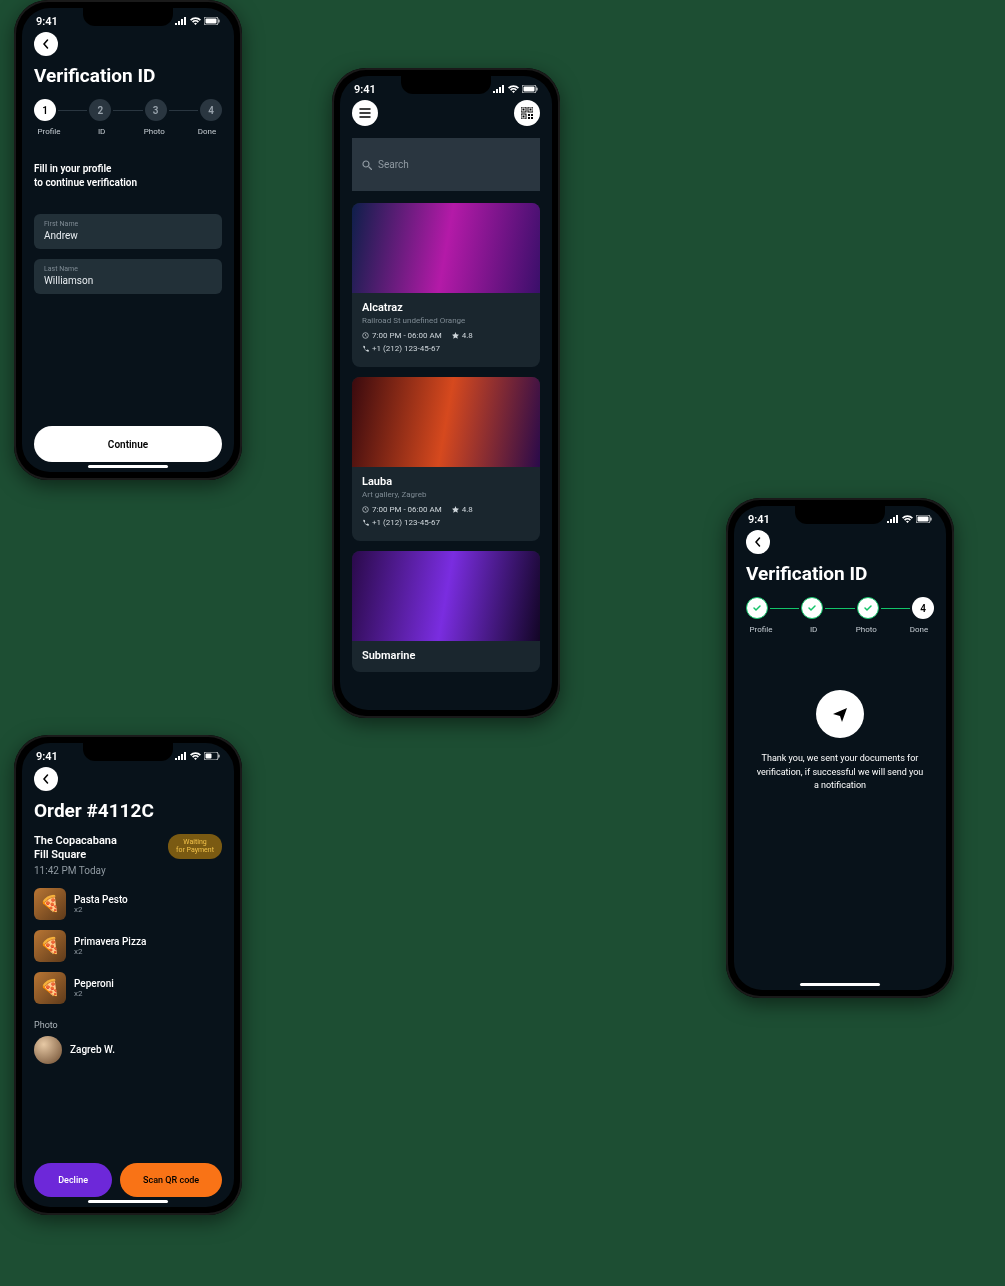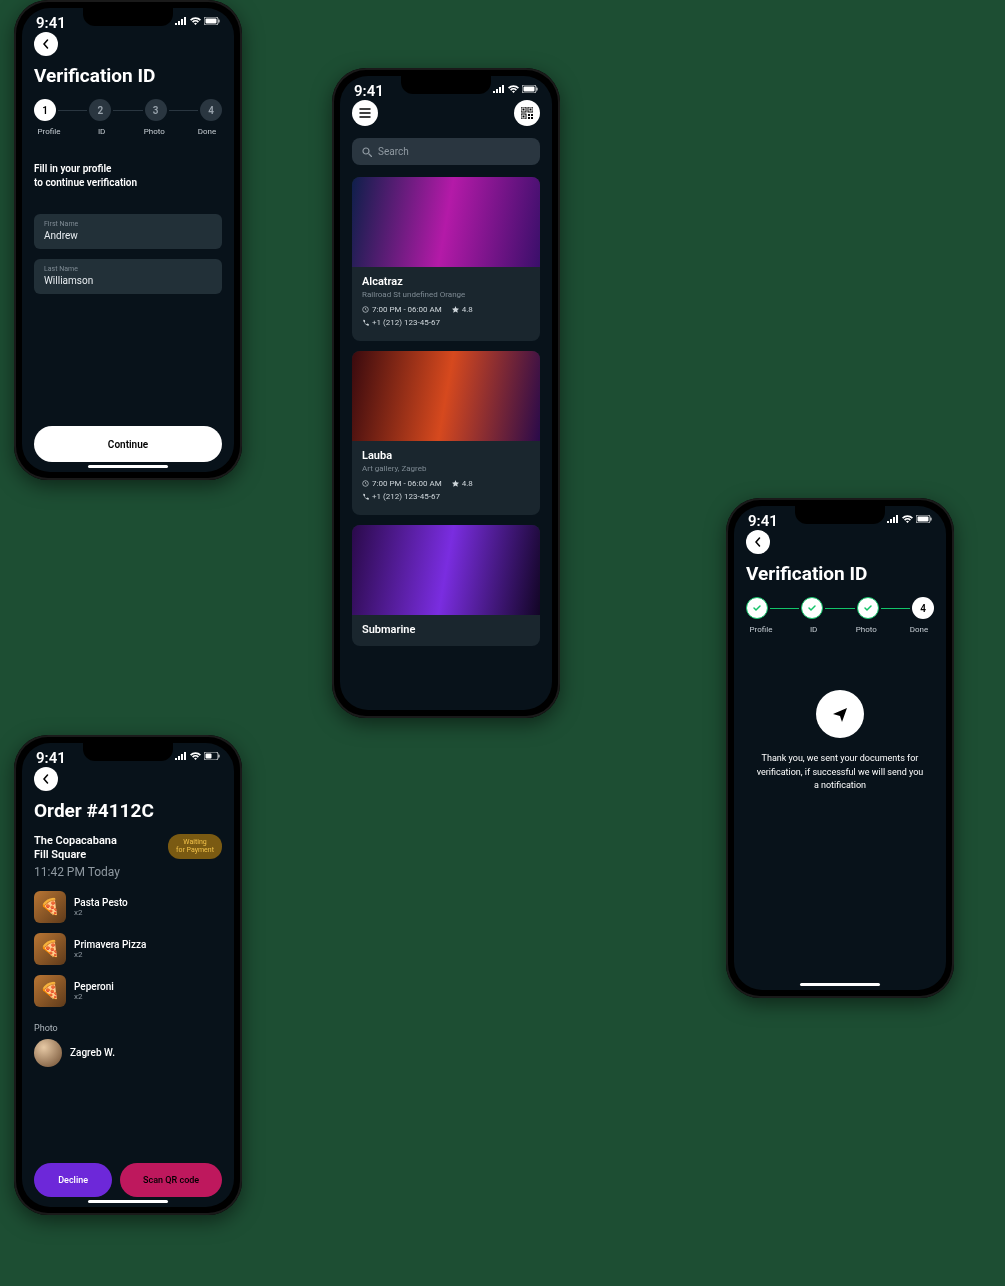--- a/index.html
+++ b/index.html
@@ -38,22 +38,23 @@
     top: 0; left: 50%;
     transform: translateX(-50%);
     width: 90px; height: 18px;
     background: #000;
     border-radius: 0 0 12px 12px;
     z-index: 10;
   }
   .status-bar {
     display: flex;
     justify-content: space-between;
+    align-items: center;
     padding: 6px 14px 2px;
-    font-size: 15px;
+    font-size: 11px;
     font-weight: 600;
     height: 22px;
   }
   .status-icons { display: flex; gap: 3px; align-items: center; }
   .status-icons svg { display: block; }
   .content { padding: 2px 12px 10px; flex: 1; display: flex; flex-direction: column; overflow: hidden; }
   .back-btn {
     width: 24px; height: 24px;
     background: #fff;
     border-radius: 50%;
@@ -95,50 +96,50 @@
     position:absolute; bottom:4px; left:50%; transform:translateX(-50%);
     width: 80px; height: 3px; background:#fff; border-radius:2px;
   }
   
   .row-between { display:flex; justify-content:space-between; align-items:center; }
   .circle-btn {
     width:26px; height:26px; background:#fff; border-radius:50%;
     display:flex; align-items:center; justify-content:center;
   }
   .search-box {
-    background:#2a3640; border-radius:8px; display:flex; align-items:center;
-    gap:6px; padding:8px 10px; margin:12px 0;
+    background:#2a3640; border-radius:0; display:flex; align-items:center;
+    gap:6px; padding:21px 10px; margin:12px 0;
   }
   .search-box span { font-size:10px; color:#8f99a1; }
   .venue-card { background:#1a262e; border-radius:8px; overflow:hidden; margin-bottom:10px; }
   .venue-img { height:90px; display:flex; align-items:center; justify-content:center; }
   .venue-body { padding:8px 10px 10px; }
   .venue-name { font-size:11px; font-weight:600; }
   .venue-addr { font-size:8px; color:#7e8a93; margin:2px 0 6px; }
   .venue-meta { display:flex; gap:10px; align-items:center; font-size:8px; color:#cfd6db; margin-bottom:4px; }
   .venue-meta .sep { display:flex; align-items:center; gap:3px; }
   .big-circle {
     width:48px;height:48px;background:#fff;border-radius:50%;
     display:flex;align-items:center;justify-content:center;margin:40px auto 14px;
   }
   .done-text{ text-align:center; font-size:9px; line-height:1.5; padding:0 8px; }
   
   .order-sub { display:flex; justify-content:space-between; align-items:flex-start; margin-bottom:12px; }
   .order-loc{ font-size:11px; font-weight:600; line-height:1.3; }
-  .order-time{ font-size:12px; color:#8f99a1; margin-top:2px;text-align:center; }
+  .order-time{ font-size:10px; color:#8f99a1; margin-top:2px; }
   .badge{ background:#7a5a12; color:#f2c24a; font-size:7px; text-align:center; padding:4px 8px; border-radius:12px; line-height:1.2;}
   .order-item{ display:flex; align-items:center; gap:8px; margin-bottom:10px; }
   .order-thumb{ width:32px;height:32px;border-radius:6px;background:linear-gradient(135deg,#b97634,#5e3a1a); display:flex;align-items:center;justify-content:center;font-size:16px;}
   .order-item-name{ font-size:10px; font-weight:500; }
   .order-item-qty{ font-size:8px; color:#8f99a1; }
   .section-label{ font-size:9px; color:#aeb6bc; margin:6px 0; }
   .avatar{ width:28px;height:28px;border-radius:50%;background:radial-gradient(circle at 35% 30%, #e7c9a5, #6b4a2e);}
   .btn-row{ display:flex; gap:8px; margin-top:auto; }
   .sec-btn{ flex:1; background:#6d28d9; color:#fff; border-radius:24px; height:34px; display:flex;align-items:center;justify-content:center; font-size:9px; font-weight:500;}
-  .pri-btn{ flex:1.3; background:#be185d; color:#000; border-radius:24px; height:34px; display:flex;align-items:center;justify-content:center; font-size:9px; font-weight:500;}
+  .pri-btn{ flex:1.3; background:#f97316; color:#000; border-radius:24px; height:34px; display:flex;align-items:center;justify-content:center; font-size:9px; font-weight:500;}
 </style>
 </head>
 <body>
 
 <div class="phone" style="left:14px; top:0;">
   <div class="screen">
     <div class="notch"></div>
     <div class="status-bar">
       <span>9:41</span>
       <div class="status-icons">

